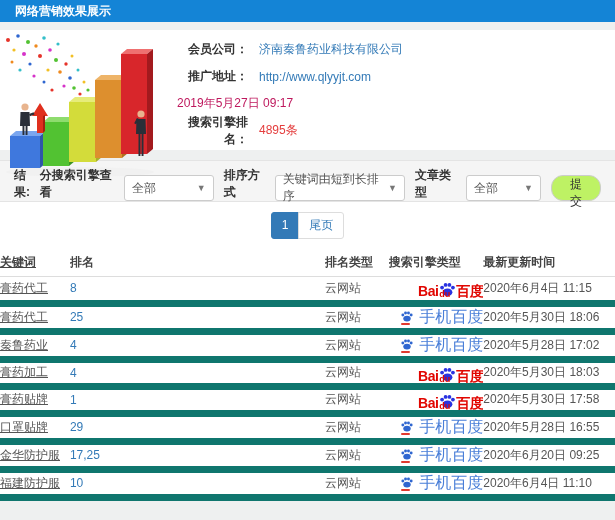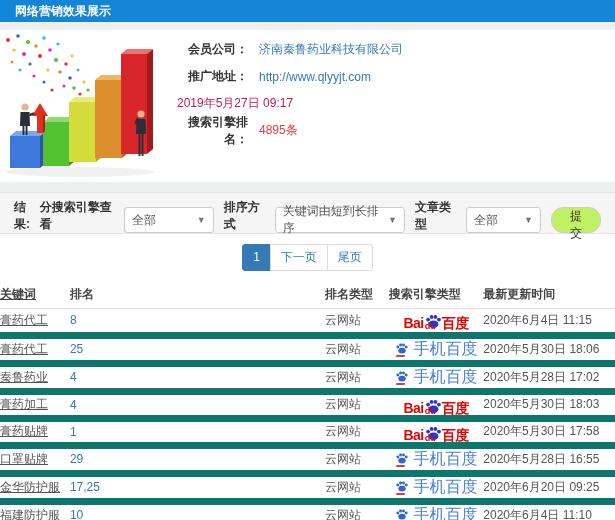--- a/index.html
+++ b/index.html
@@ -19,21 +19,21 @@
     color: #fff;
     line-height: 22px;
     padding-left: 15px;
     font-weight: bold;
     font-size: 12px;
   }
   
   .info-panel {
     margin-top: 8px;
     background: #fff;
-    height: 152px;
+    height: 120px;
     display: flex;
     align-items: flex-start;
   }
   .clipart { width: 166px; height: 150px; flex: none; }
   .info-fields { flex: 1; padding-top: 6px; }
   .info-row { display: flex; align-items: center; height: 27px; }
   .info-label { width: 82px; text-align: right; font-weight: bold; color: #333; flex: none; }
   .info-value { margin-left: 11px; color: #be185d; }
   .info-value.link { color: var(--link-blue, #337ab7); text-decoration: none; cursor: pointer; }
   .info-value.highlight { color: var(--highlight-red, #e43d3d); }
@@ -108,21 +108,21 @@
     height: 27px;
     border-bottom: 7px solid #0f766e;
     padding: 0;
     overflow: hidden;
     white-space: nowrap;
   }
   th { font-weight: bold; color: #444; border-bottom: 1px solid #ddd; height: 26px; }
   .col-kw   { width: 68px;  padding-left: 0; text-decoration: underline; }
   .col-rank { width: 248px; }
   .col-rt   { width: 62px; margin-top: 30px;  }
-  .col-eng  { width: 92px;  text-align: center; }
+  .col-eng  { width: 92px;  text-align: right; }
   .col-upd  { width: 128px; }
   td.col-kw { color: #555; }
   td.col-rank a { color: var(--link-blue, #337ab7); text-decoration: none; cursor: pointer; }
   td.col-rt { color: #555; }
   td.col-upd { color: #555; }
   
   .baidu-logo { display: inline-flex; align-items: flex-end; line-height: 1; position: relative; top: 2px; }
   .baidu-logo .bai, .baidu-logo .cn {
     color: var(--baidu-red, #e10601);
     font-weight: bold;
@@ -267,21 +267,20 @@
     <span>全部</span>
     <span class="caret">▼</span>
   </span>
   <button class="submit-btn">提交</button>
 </div>
 
 <div class="content">
   <div class="pagination-wrap">
     <span class="pagination">
       <span class="page-btn active">1</span>
-      <span class="page-btn">下一页</span>
       <span class="page-btn">尾页</span>
     </span>
   </div>
 
   <table>
     <colgroup>
       <col class="col-kw">
         <col class="col-rank">
         <col class="col-rt">
         <col class="col-eng">

